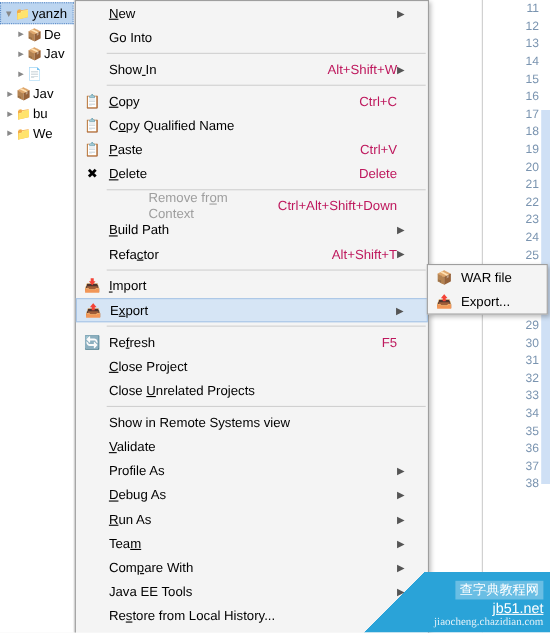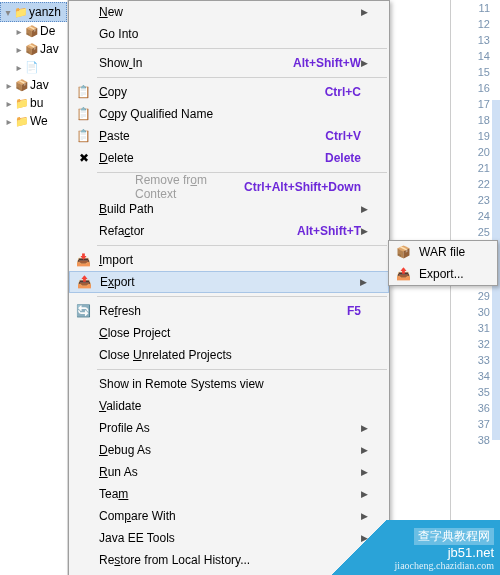--- a/index.html
+++ b/index.html
@@ -6,39 +6,39 @@
 body { background: #fff; width: 500px; height: 575px; overflow: hidden; position: relative; }
 
 .main { display: flex; height: 100%; }
 .tree-panel { width: 68px; background: #fff; border-right: 1px solid #ddd; padding: 2px 0 0 0; overflow: hidden; }
 .tree-item { display: flex; align-items: center; padding: 1px 2px; white-space: nowrap; }
 .tree-item .tw { width: 10px; text-align: center; color: #888; font-size: 10px; }
 .tree-item .ic { width: 16px; height: 16px; display: inline-flex; align-items: center; justify-content: center; font-size: 11px; }
 .tree-selected { background: #bcd5f0; border: 1px dotted #5a8ac6; }
 .proj-ic { color: #c9903a; }
 
-.editor-gutter { width: 50px; background: #fff; border-left: 1px solid #ccc; padding-top: 0; position: absolute; right: 0; top: 0; bottom: 0; }
+.editor-gutter { width: 62px; background: #fff; border-left: 1px solid #ccc; padding-top: 0; position: absolute; right: 0; top: 0; bottom: 0; }
 .ln { color: #7a94b0; text-align: right; padding: 0 10px 0 0; line-height: 16px; font-size: 11px; }
 .fold-region { position: absolute; right: 0; top: 100px; width: 8px; height: 340px; background: #cfe0f5; }
 
 .ctx-menu { position: absolute; left: 68px; top: 0; width: 322px; background: #f4f4f4; border: 1px solid #9e9e9e; box-shadow: 2px 2px 4px rgba(0,0,0,0.25); }
 .menu-row { display: flex; align-items: center; height: 22px; padding: 0 18px 0 4px; cursor: default; position: relative; }
 .menu-row.disabled { color: #9e9e9e; margin-left: 36px; }
 .menu-row .mi { width: 22px; display: inline-flex; align-items: center; justify-content: center; }
 .menu-row .ml { flex: 1; padding-left: 4px; }
-.menu-row .sc { color: #6d28d9; padding-left: 8px; font-weight: bold; }
+.menu-row .sc { color: #be185d; padding-left: 8px; }
 .menu-row .ar { width: 10px; color: #555; font-size: 9px; }
 .menu-row.highlight { background: #d6e5f5; border: 1px solid #a8c5e6; height: 22px; margin: 0; }
 .sep { height: 1px; background: #d0d0d0; margin: 3px 2px 3px 28px; }
 .u { text-decoration: underline; }
 
 .sub-menu { position: absolute; left: 388px; top: 240px; width: 110px; background: #f4f4f4; border: 1px solid #9e9e9e; box-shadow: 2px 2px 4px rgba(0,0,0,0.25); }
 
 .watermark { position: absolute; right: 0; bottom: 0; width: 170px; height: 55px; background: linear-gradient(135deg, transparent 0%, transparent 25%, #2aa3d8 25%, #2aa3d8 100%); color: #fff; display: flex; flex-direction: column; align-items: flex-end; justify-content: flex-end; padding: 4px 6px; font-size: 11px; }
-.watermark .w1 { color: #fff; font-size: 13px; }
+.watermark .w1 { color: #fff; font-size: 13px; text-decoration: underline; }
 .watermark .w2 { color: #e0f0f8; font-size: 10px; font-family: Liberation Serif, serif; }
 </style>
 </head>
 <body>
 
 <div class="main">
   <div class="tree-panel">
     <div class="tree-item tree-selected">
       <span class="tw">▾</span>
       <span class="ic proj-ic">📁</span>

